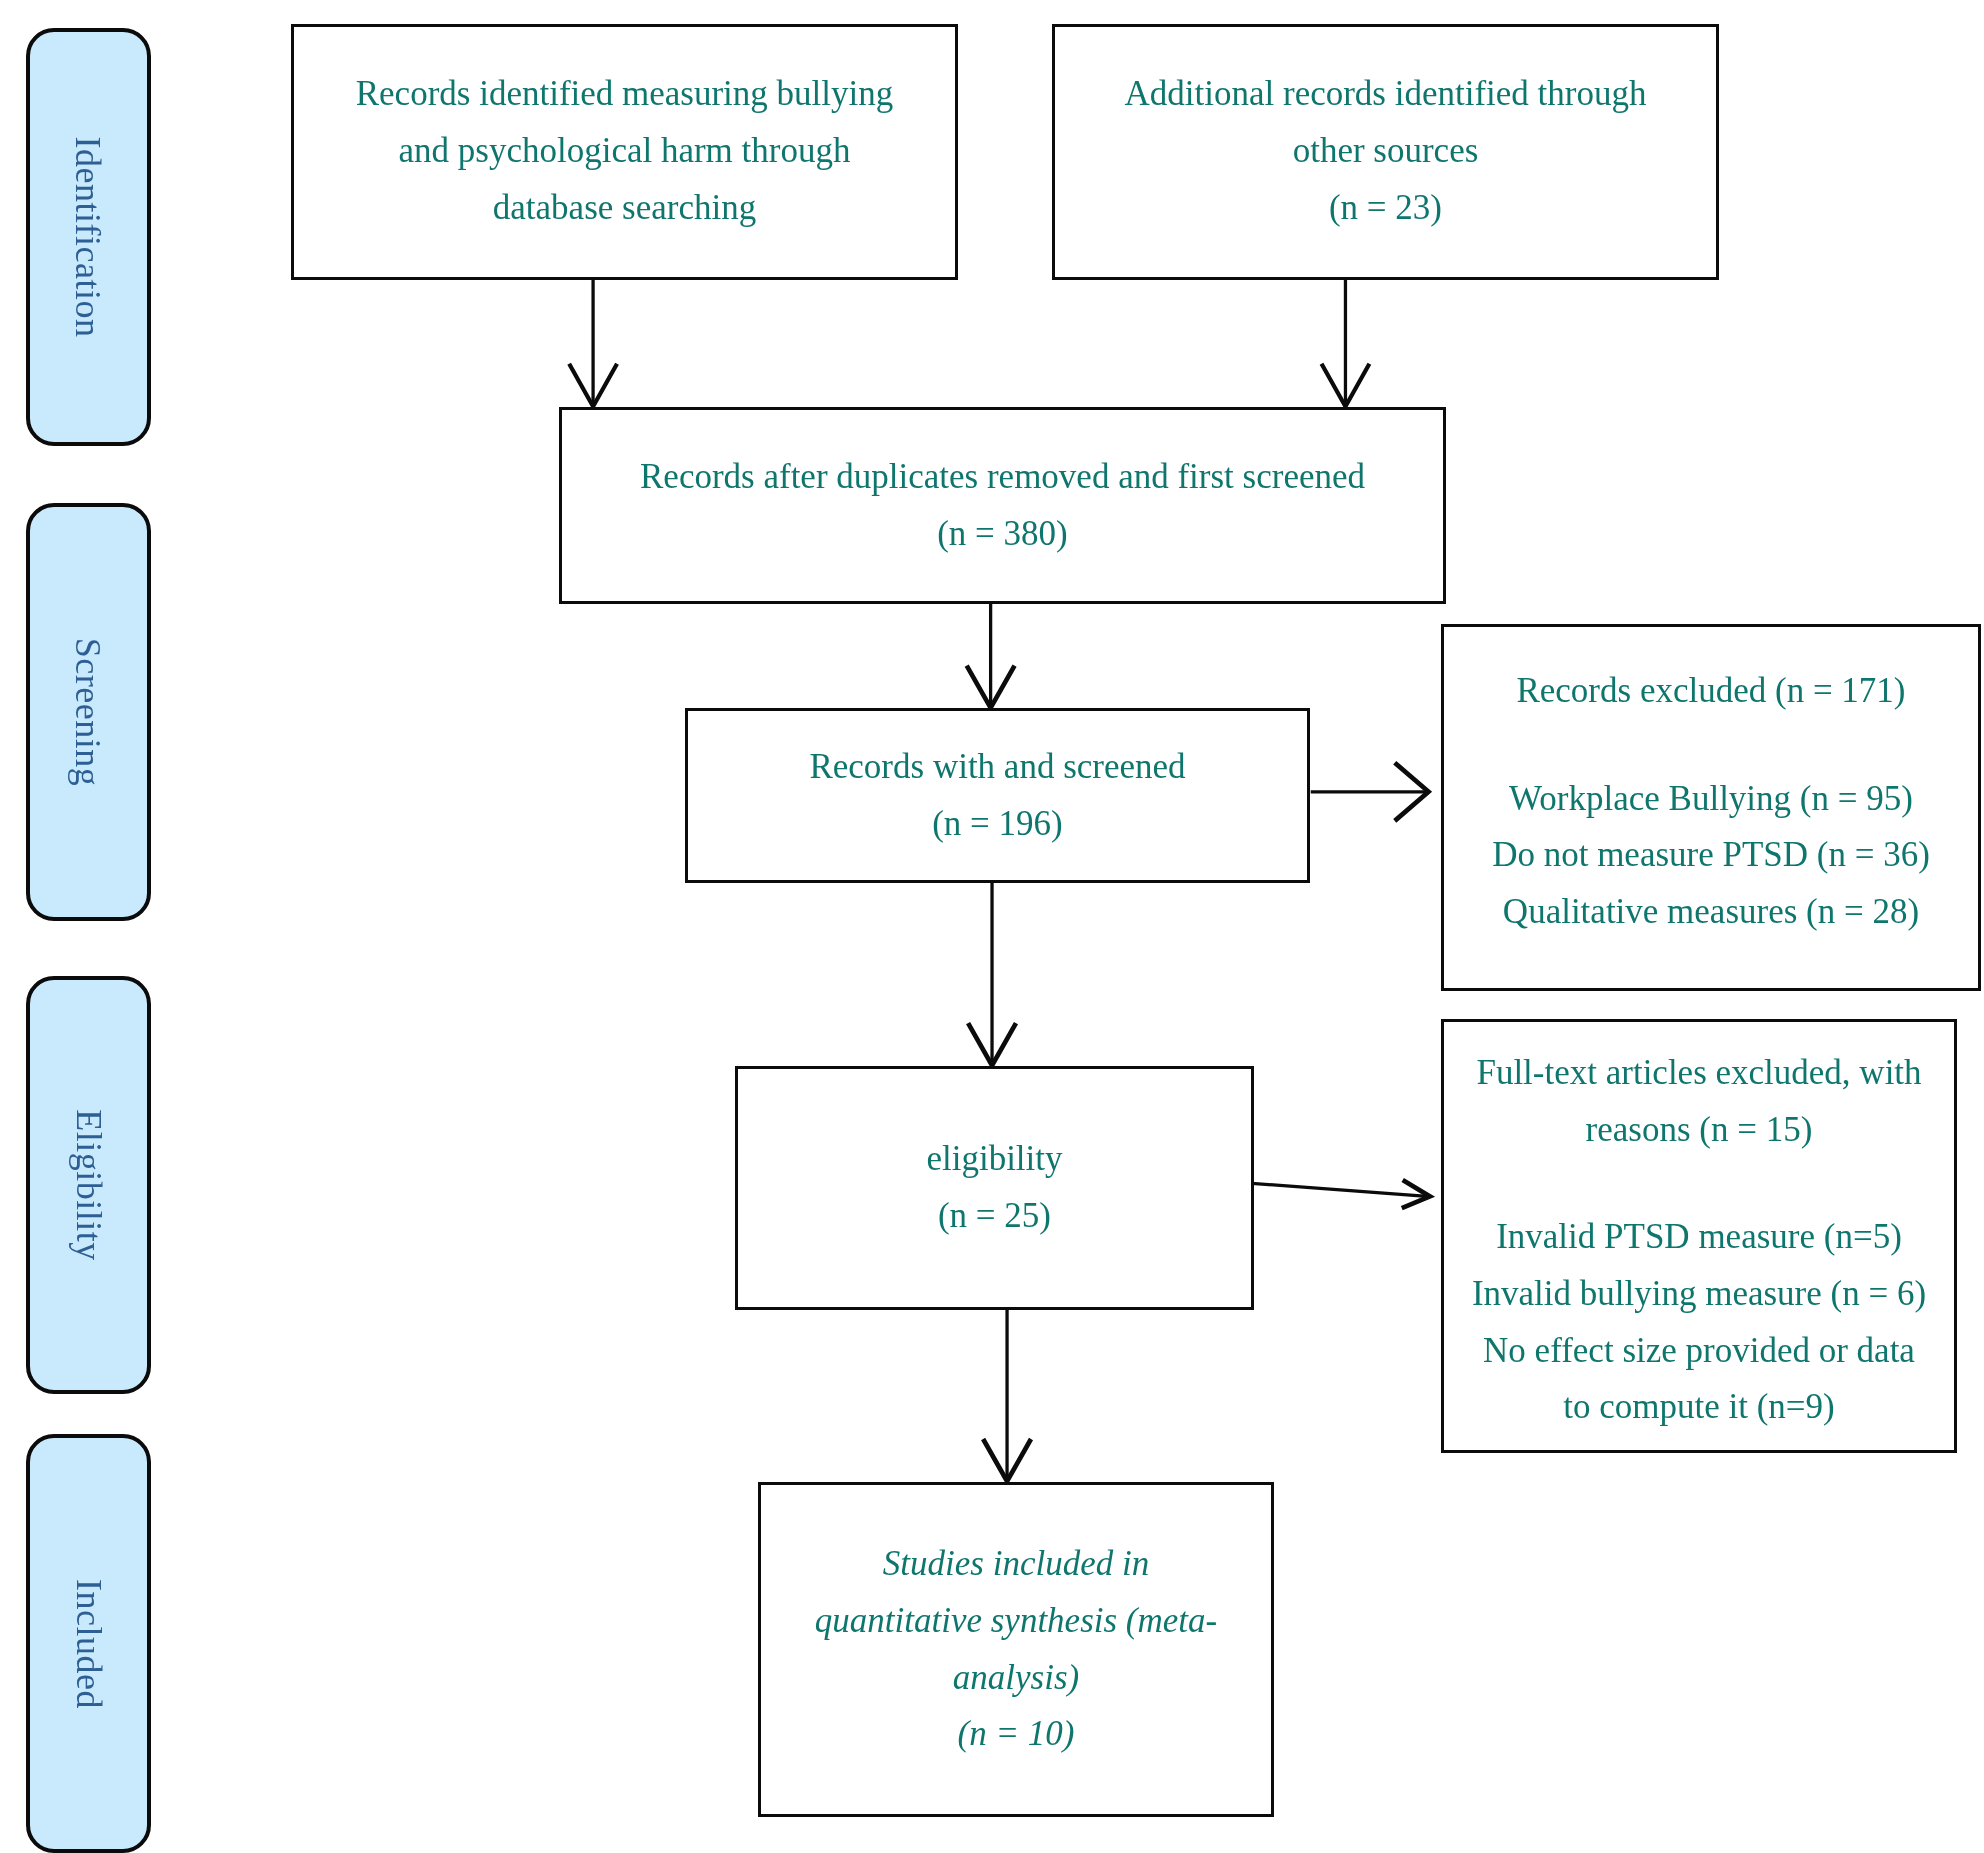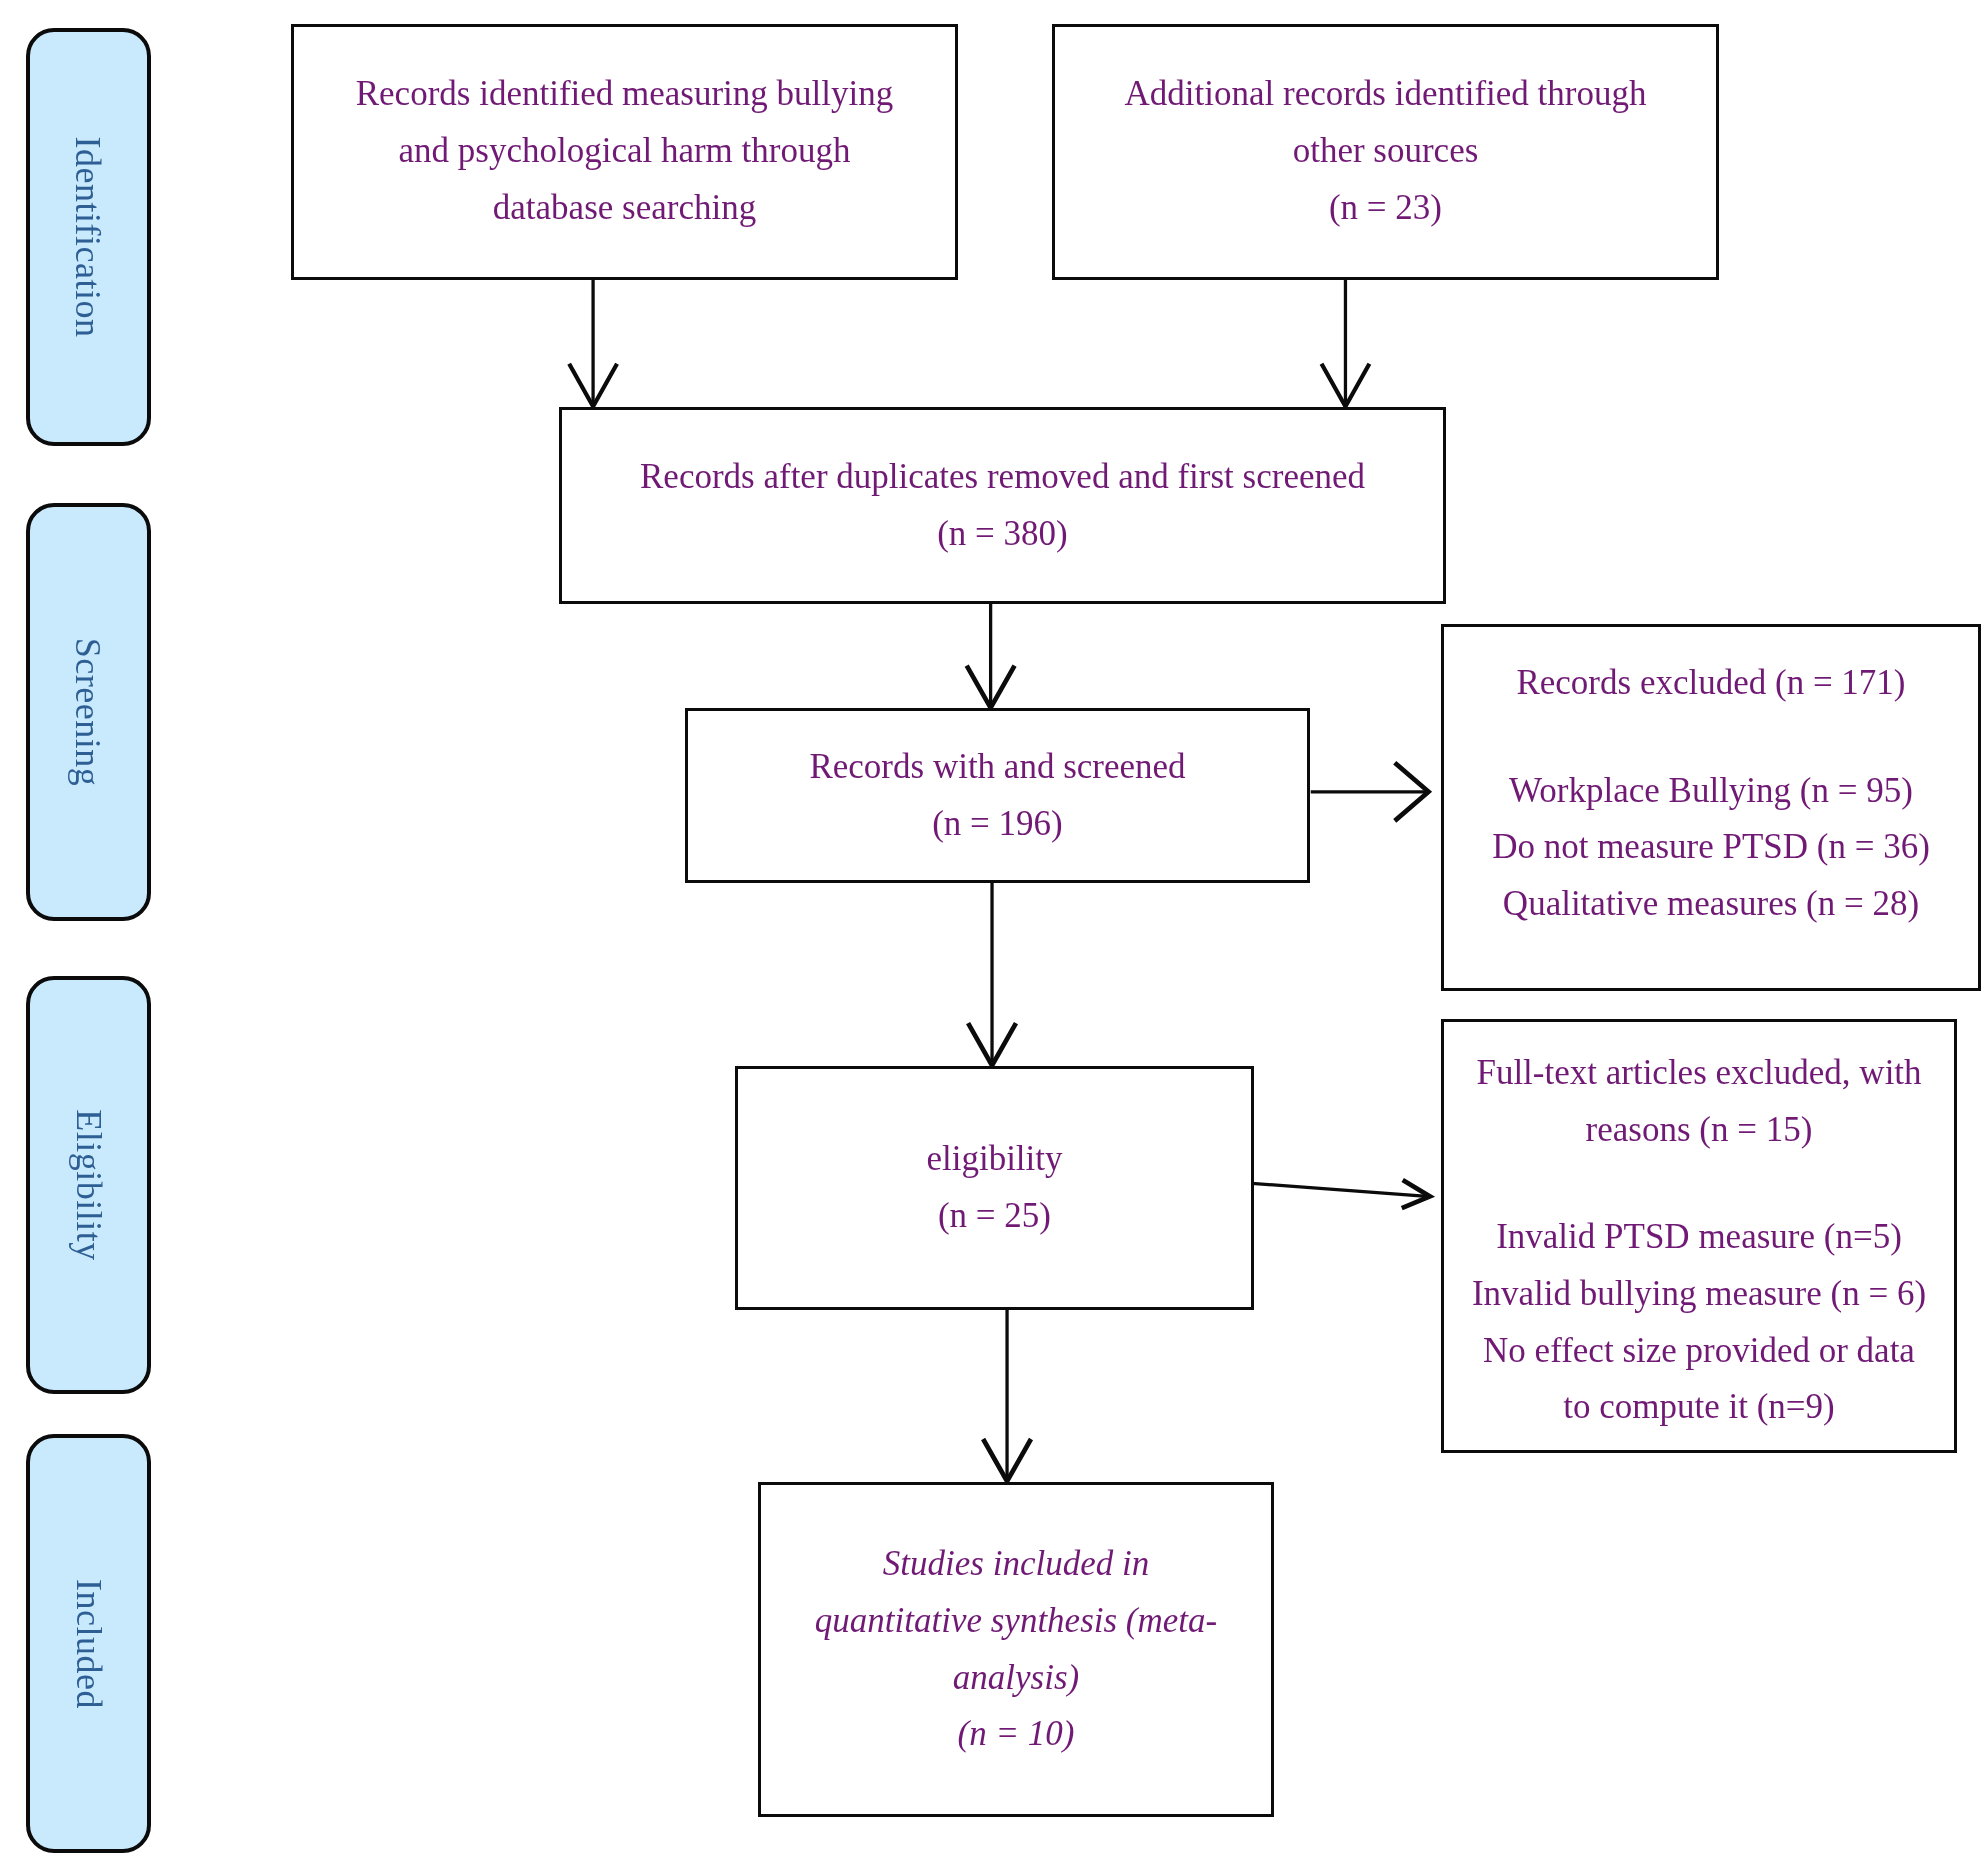--- a/index.html
+++ b/index.html
@@ -42,21 +42,21 @@
     box-sizing: border-box;
     background: #ffffff;
     border: 3.8px solid #0b0b0b;
     display: flex;
     flex-direction: column;
     align-items: center;
     justify-content: center;
     overflow: hidden;
   }
   .box .line {
-    color: #701a75;
+    color: #0f766e;
     font-size: 35px;
     line-height: 1.62;
     text-align: right;
     white-space: nowrap;
   }
   .box.stacked {
     justify-content: flex-start;
     padding-top: 27px;
   }
   .box .spacer { height: 51px; }
@@ -133,21 +133,21 @@
   <div class="box" style="left:559px; top:407px; width:887px; height:197px;">
     <div class="line">Records after duplicates removed and first screened</div>
     <div class="line">(n = 380)</div>
   </div>
 
   <div class="box" style="left:685px; top:708px; width:625px; height:175px;">
     <div class="line">Records with and screened</div>
     <div class="line">(n = 196)</div>
   </div>
 
-  <div class="box stacked" style="left:1441px; top:624px; width:540px; height:367px; padding-top:28px;">
+  <div class="box stacked" style="left:1441px; top:624px; width:540px; height:367px; padding-top:36px;">
     <div class="line">Records excluded (n = 171)</div>
     <div class="spacer"></div>
     <div class="line">Workplace Bullying (n = 95)</div>
     <div class="line">Do not measure PTSD (n = 36)</div>
     <div class="line">Qualitative measures (n = 28)</div>
   </div>
 
   <div class="box" style="left:735px; top:1066px; width:519px; height:244px;">
     <div class="line">eligibility</div>
     <div class="line">(n = 25)</div>

